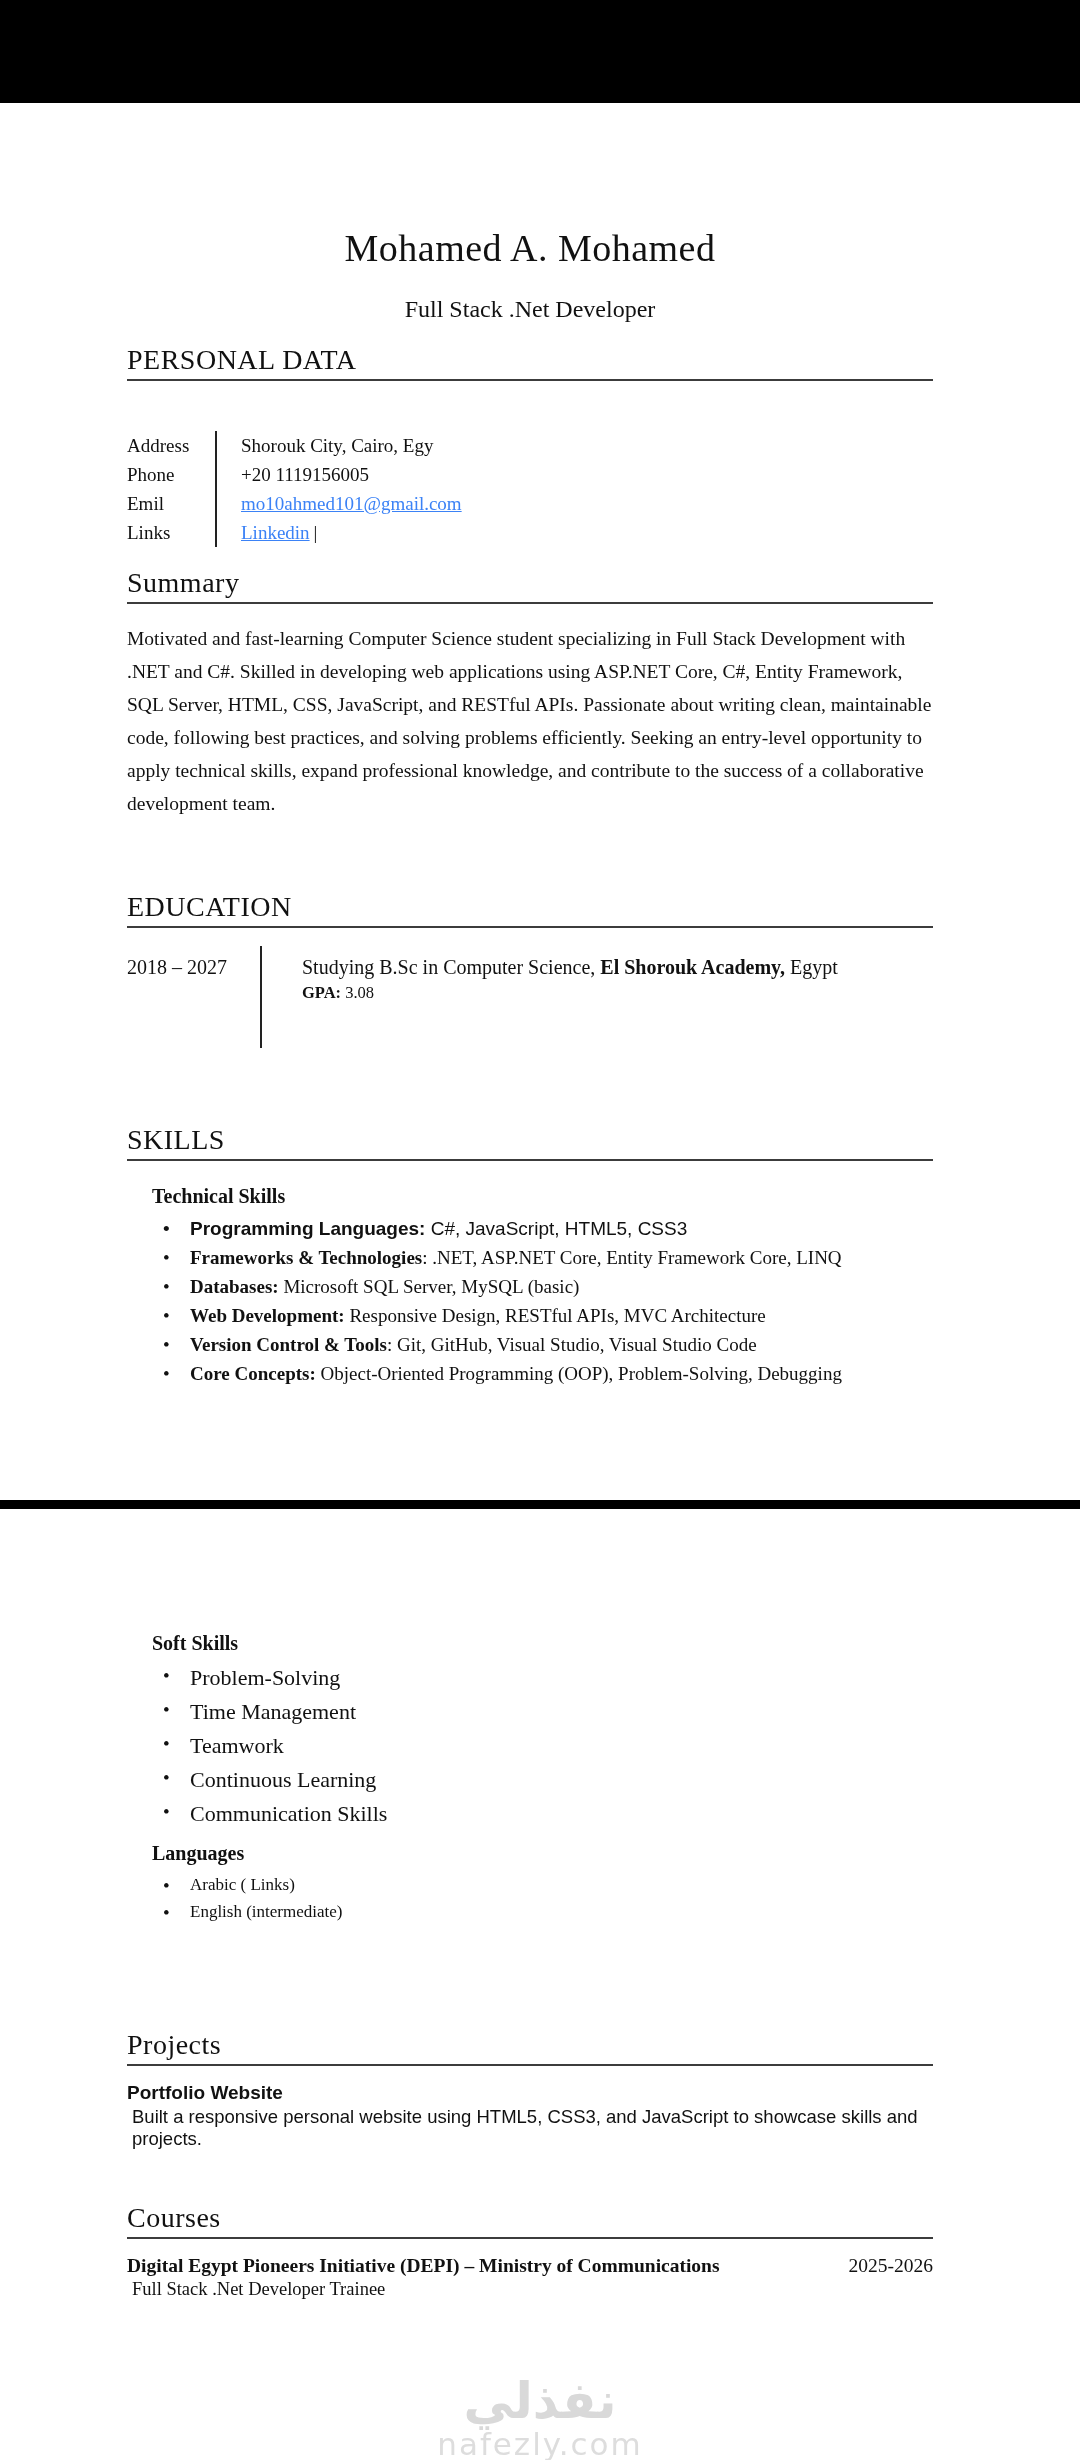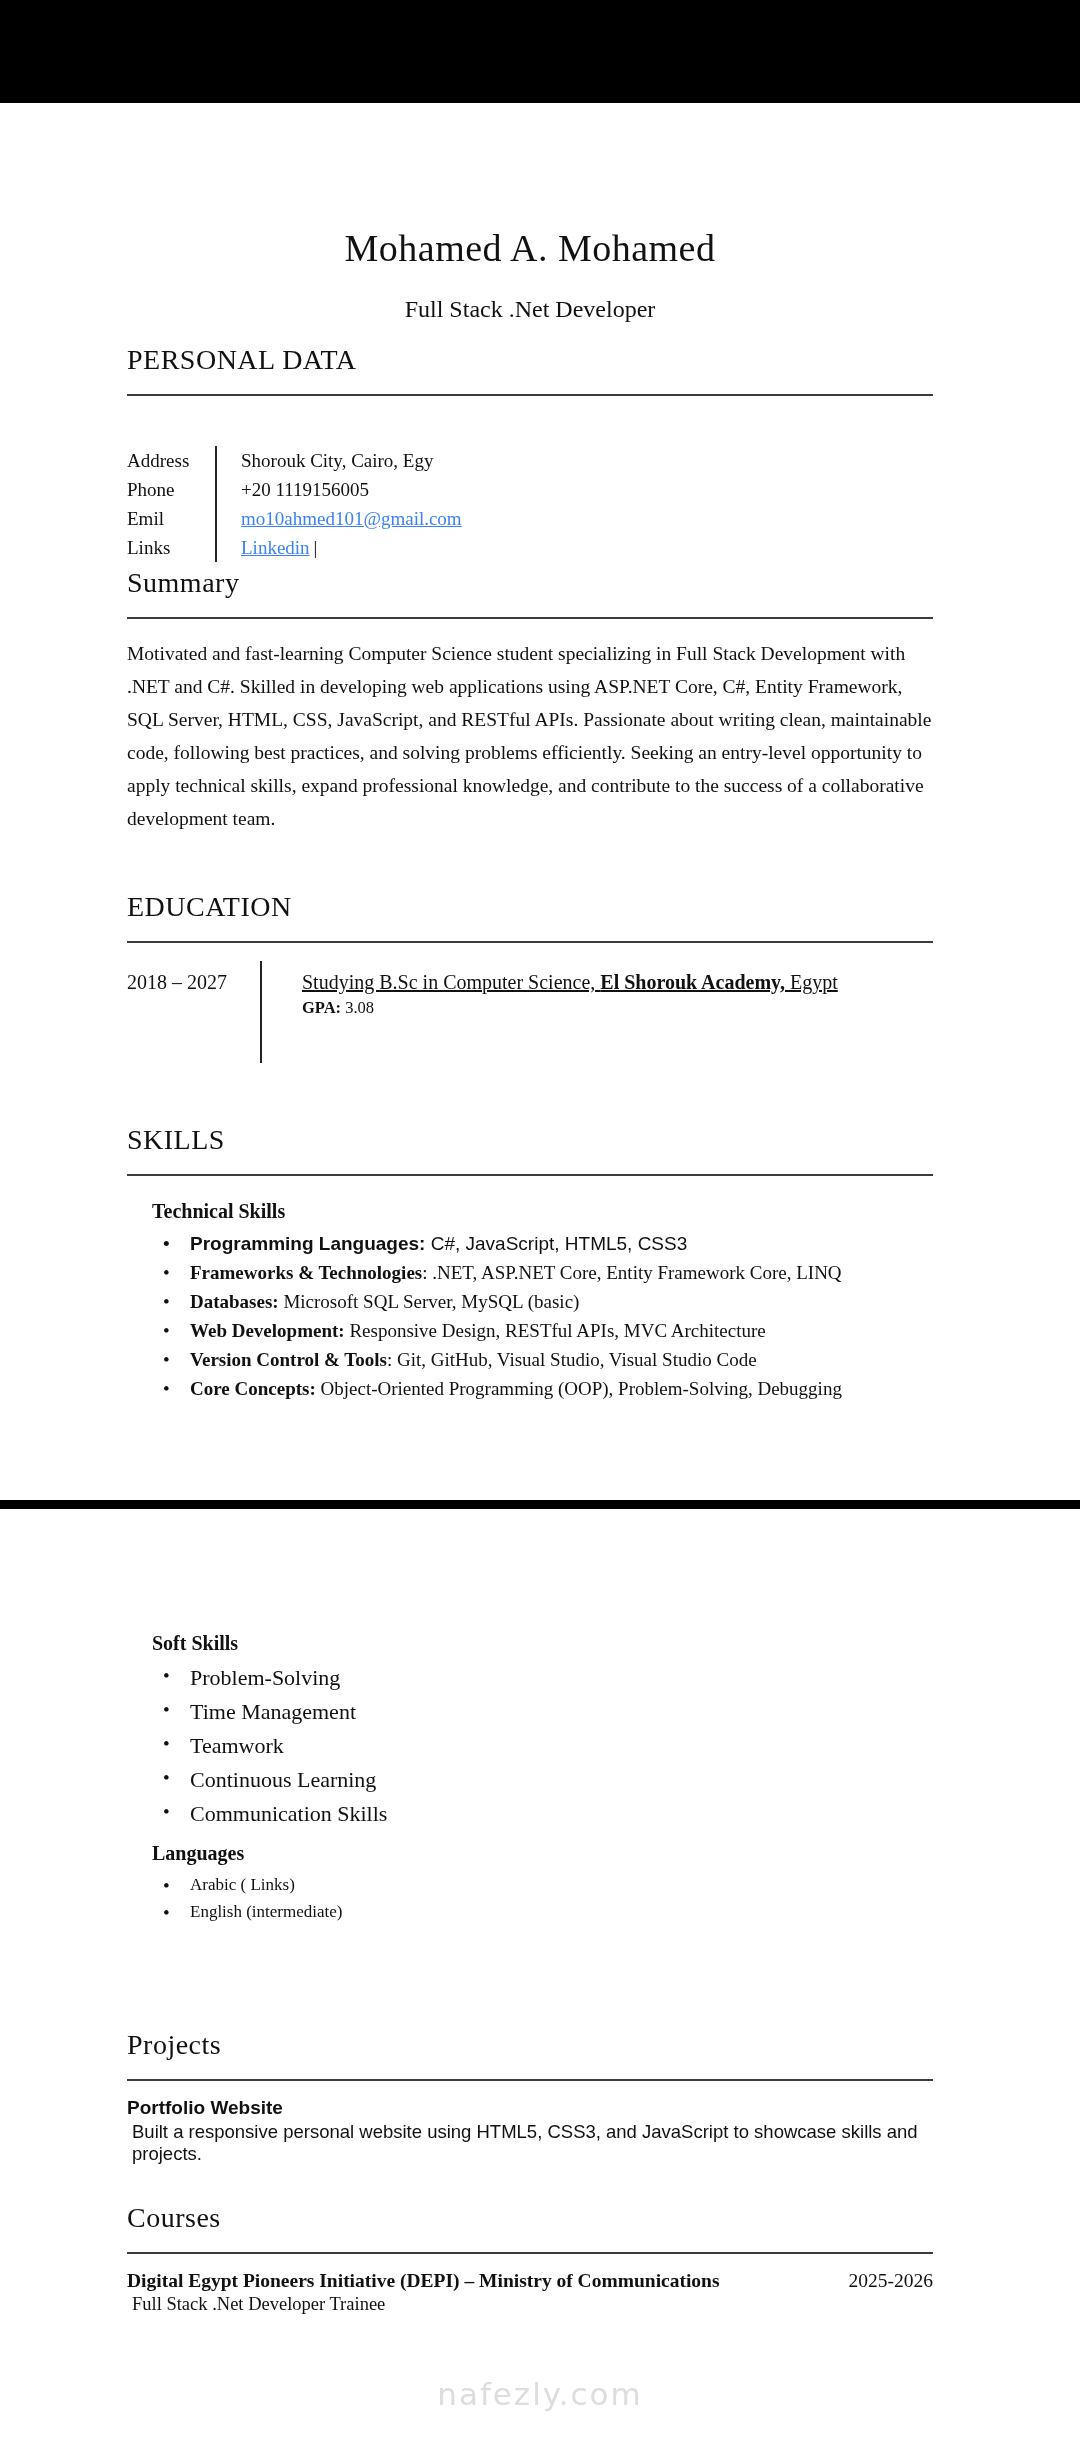--- a/index.html
+++ b/index.html
@@ -18,39 +18,39 @@
     text-align:center; font-size:38px; font-weight:400; letter-spacing:0.5px;
   }
   .subtitle {
     position:absolute; top:296px; left:127px; width:806px;
     text-align:center; font-size:24px; font-weight:400;
   }
 
   .sec { position:absolute; left:127px; width:806px; }
   .sec h2 {
     font-size:28px; font-weight:400; letter-spacing:0.5px;
-    padding-bottom:18px; border-bottom:2px solid #3c3c3c;
+    padding-bottom:3px; border-bottom:2px solid #3c3c3c;
   }
 
   
   .pd-table { margin-top:50px; display:flex; }
   .pd-labels { width:88px; }
   .pd-values { border-left:2px solid #222; padding-left:24px; }
   .pd-row { font-size:19px; line-height:29px; }
   .link { color:#3b82f6; text-decoration:underline; cursor:pointer; }
   .pipe { color:#111; margin-left:4px; }
 
   
   .summary-text { margin-top:18px; font-size:19.5px; line-height:33px; text-align:left; }
 
   
   .edu-row { margin-top:18px; display:flex; min-height:102px; }
   .edu-date { width:133px; font-size:20px; padding-top:10px; }
   .edu-body { border-left:2px solid #222; padding-left:40px; padding-top:10px; }
-  .edu-line1 { font-size:20px;text-decoration:underline; }
+  .edu-line1 { font-size:20px; }
   .edu-line2 { font-size:16.5px; margin-top:4px; }
 
   
   .subhead { font-size:20px; font-weight:700; margin-left:25px; }
   ul.blist { list-style:none; margin-top:10px; margin-left:36px; }
   ul.blist li { position:relative; padding-left:27px; font-size:19px; margin-bottom:7px; }
   ul.blist li::before { content:"\2022"; position:absolute; left:0; top:0; font-size:19px; }
   li.sans-item { font-family:"Liberation Sans","DejaVu Sans",sans-serif; font-size:18px; margin-bottom:10px; }
   ul.plain li { font-size:22px; margin-bottom:8px; }
   ul.lang li { font-size:17px; margin-bottom:7px; }
@@ -168,16 +168,17 @@
   <div class="sec" style="top:2202px;">
     <h2>Courses</h2>
     <div class="course-row">
       <div class="course-title">Digital Egypt Pioneers Initiative (DEPI) – Ministry of Communications</div>
       <div class="course-period">2025-2026</div>
     </div>
     <div class="course-sub">Full Stack .Net Developer Trainee</div>
   </div>
 
   <div class="watermark">
+    <div class="wm-logo">نفذلي</div>
     <div class="wm-site">nafezly.com</div>
   </div>
 
 </div>
 
 </body></html>

